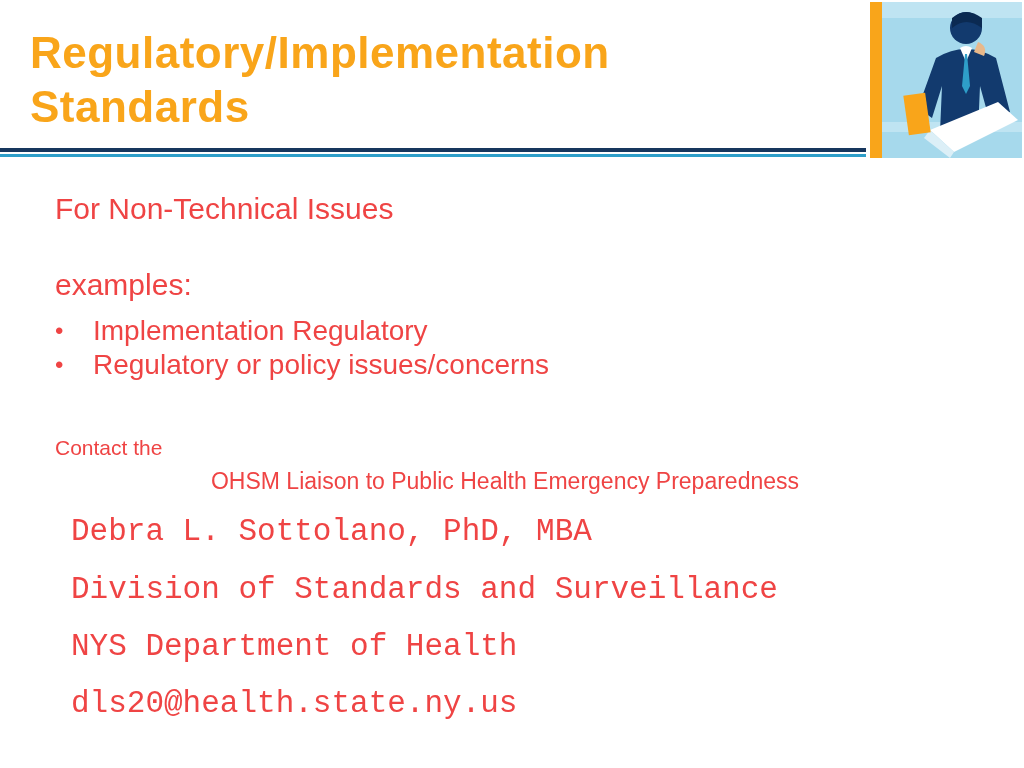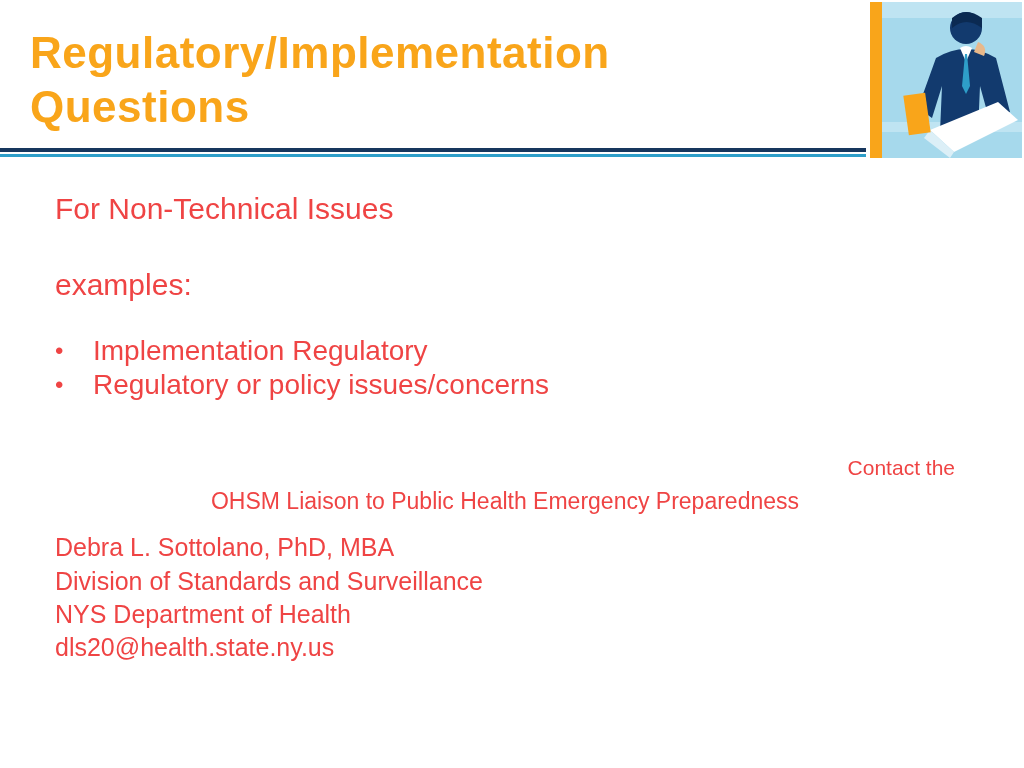--- a/index.html
+++ b/index.html
@@ -65,21 +65,21 @@
     top: 192px;
     width: 900px;
     color: #ef4444;
   }
   .heading {
     font-size: 30px;
     margin: 0 0 42px 0;
   }
   .examples-label {
     font-size: 30px;
-    margin: 0 0 32px 0;
+    margin: 0 0 12px 0;
   }
   .bullet-list {
     margin: 0;
     padding: 0;
     list-style: none;
   }
   .bullet-item {
     display: flex;
     align-items: flex-start;
     font-size: 28px;
@@ -90,41 +90,41 @@
     flex: 0 0 38px;
     font-size: 24px;
     line-height: 1.4;
   }
   .contact-block {
     margin-top: 54px;
   }
   .contact-intro {
     font-size: 21px;
     margin: 0 0 8px 0;
-    text-align: right;
   }
   .contact-role {
     font-size: 23px;
     margin: 0 0 16px 0;
     text-align: center;
   }
   .contact-line {
-    font-size: 25px;
+    font-size: 31px;
     line-height: 1.33;
-    margin: 0;
+    margin: 16px;
+    font-family: Liberation Mono, monospace;
   }
 </style>
 </head>
 <body>
 
 <div class="slide">
 
   <div class="title-block">
     <div>Regulatory/Implementation</div>
-    <div>Questions</div>
+    <div>Standards</div>
   </div>
 
   <div class="divider">
     <div class="bar-navy"></div>
     <div class="bar-gap"></div>
     <div class="bar-teal"></div>
   </div>
 
   <div class="clipart">
     <svg width="152" height="156" viewBox="0 0 152 156" xmlns="http://www.w3.org/2000/svg">

